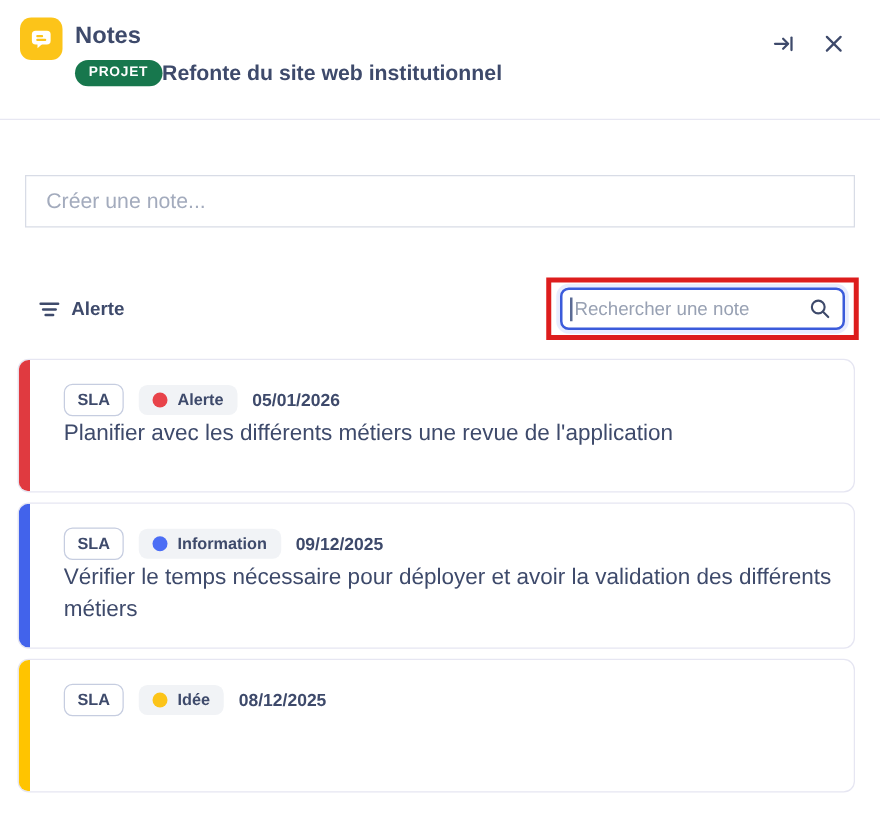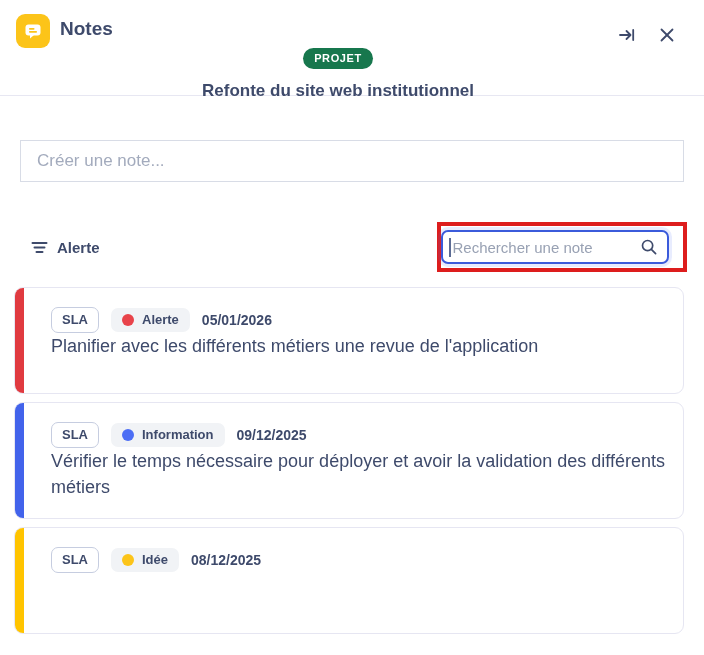--- a/index.html
+++ b/index.html
@@ -14,21 +14,21 @@
   
   .header { height:96px; padding:14px 20px 14px 16px; border-bottom:1px solid #e7e7f2; }
   .header-top { display:flex; align-items:flex-start; }
   .app-icon {
     width:34px; height:34px; border-radius:9px; background:#fcc419;
     display:flex; align-items:center; justify-content:center;
     margin-right:10px; flex-shrink:0;
   }
   .header-text { flex:1; min-width:0; }
   .app-title { font-size:19px; font-weight:bold; line-height:30px; }
-  .project-row { display:flex; align-items:center; gap:12px; margin-top:4px;flex-direction:column; }
+  .project-row { display:flex; align-items:center; gap:0; margin-top:4px; }
   .badge-projet {
     background:#17774d; color:#ffffff; font-size:11px; font-weight:bold;
     letter-spacing:.6px; padding:4px 11px; border-radius:999px; line-height:13px;
   }
   .project-title { font-size:17px; font-weight:bold; white-space:nowrap; }
   .header-actions { display:flex; gap:18px; margin-top:10px; padding-right:6px; }
   .icon-btn { width:22px; height:22px; display:flex; align-items:center; justify-content:center; cursor:pointer; }
 
   
   .content { padding:0 20px; }
@@ -40,21 +40,21 @@
   .create-input::placeholder { color:#a3abbd; }
 
   .filter-row {
     margin-top:40px; display:flex; align-items:center; justify-content:space-between;
     height:50px;
   }
   .filter-btn { display:flex; align-items:center; gap:9px; font-size:15px; font-weight:bold; padding-left:11px; cursor:pointer; }
 
   .search-annotation {
     width:250px; height:50px; border:4px solid #dd1d1d;
-    display:flex; align-items:center; margin-right:-3px;
+    display:flex; align-items:center; justify-content:center; margin-right:-3px;
   }
   .search-box {
     width:228px; height:34px; background:#fff;
     border:2px solid #3b5bdb; border-radius:7px;
     box-shadow:0 0 0 3px rgba(76,110,245,.13);
     display:flex; align-items:center; padding:0 9px 0 6px;
   }
   .caret { width:1.5px; height:19px; background:#5b6b94; margin-right:2px; flex-shrink:0; }
   .search-input {
     flex:1; min-width:0; border:none; outline:none; background:transparent;

